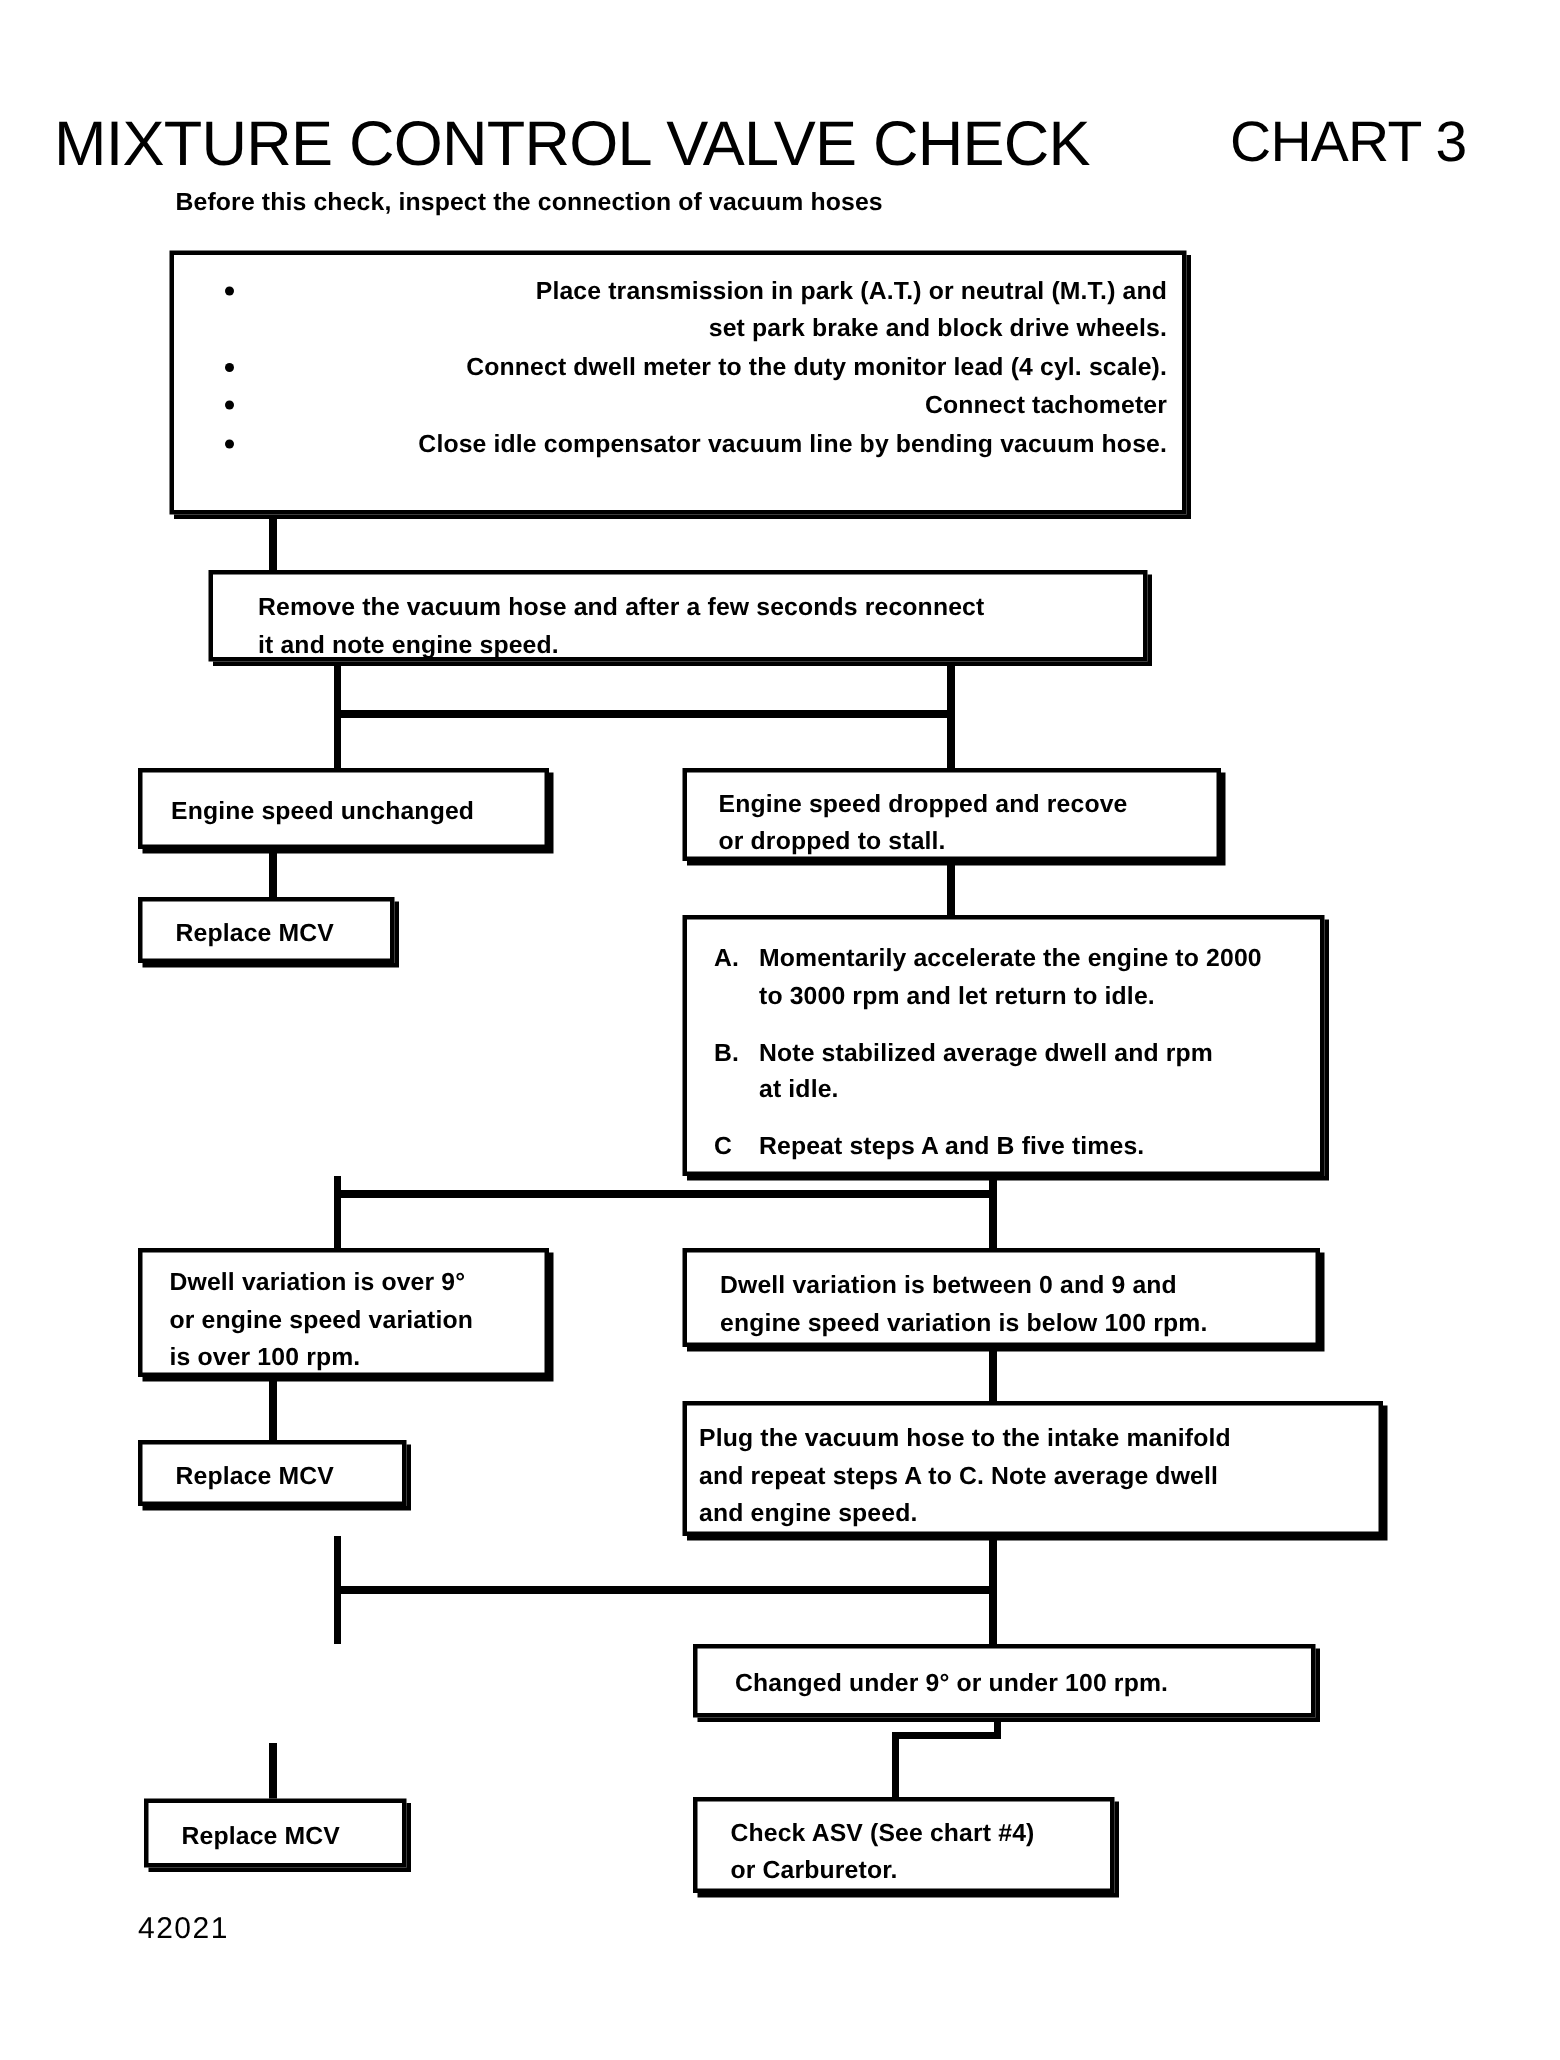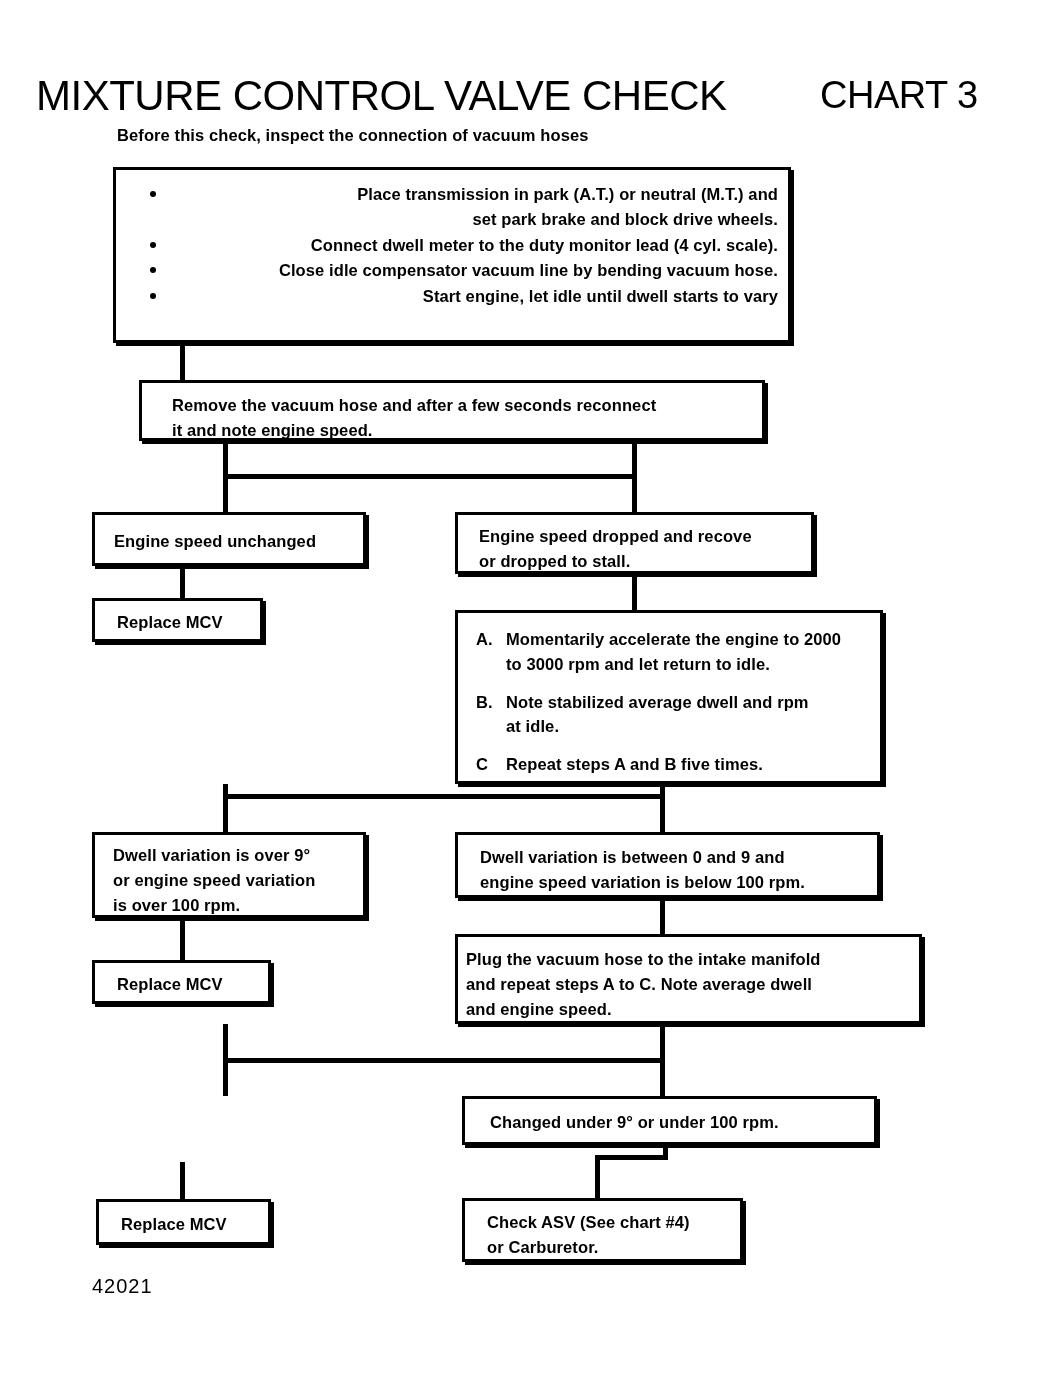--- a/index.html
+++ b/index.html
@@ -110,22 +110,22 @@
 
       <path d="M 665 1145 L 665 1157 L 597 1157 L 597 1198"></path>
     </g>
   </svg>
 
   <div class="box" id="box-prep" style="left:113px;top:167px;width:678px;height:176px;">
     <ul class="bullets">
       <li>Place transmission in park (A.T.) or neutral (M.T.) and
 set park brake and block drive wheels.</li>
       <li>Connect dwell meter to the duty monitor lead (4 cyl. scale).</li>
+      <li>Connect tachometer</li>
       <li>Close idle compensator vacuum line by bending vacuum hose.</li>
-      <li>Start engine, let idle until dwell starts to vary</li>
     </ul>
   </div>
 
   <div class="box" id="box-remove-hose" style="left:139px;top:380px;width:626px;height:61px;">
     <div class="txt" style="left:30px;top:10px;">Remove the vacuum hose and after a few seconds reconnect
 it and note engine speed.</div>
   </div>
 
   <div class="box" id="box-speed-unchanged" style="left:92px;top:512px;width:274px;height:54px;">
     <div class="txt" style="left:19px;top:14px;">Engine speed unchanged</div>

